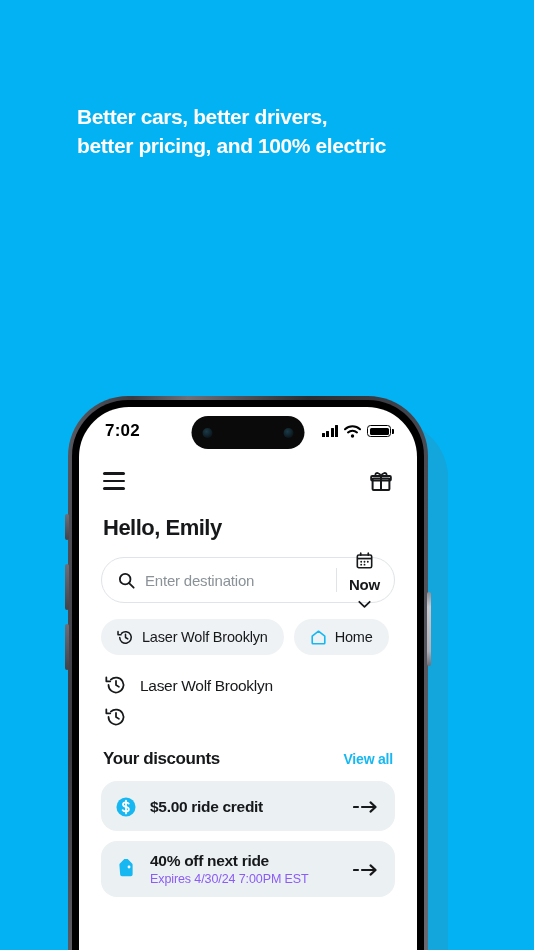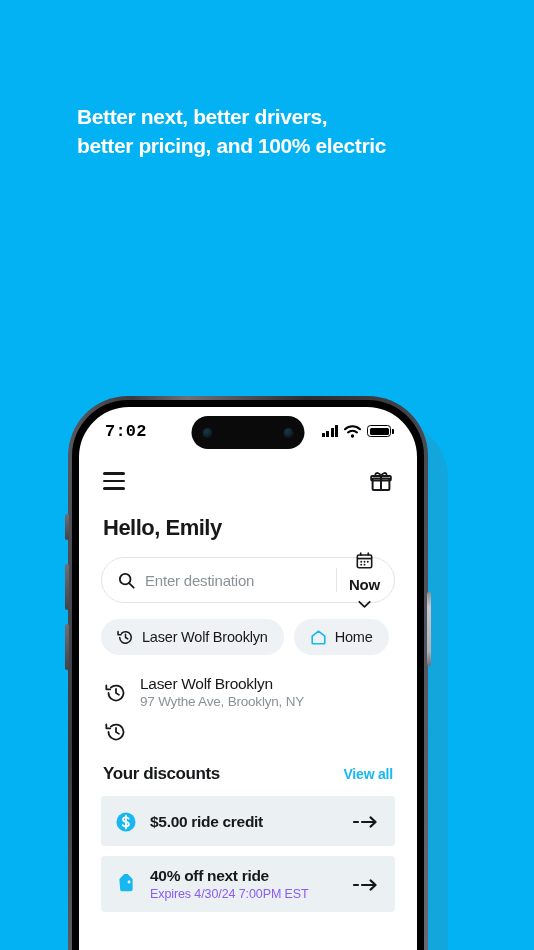--- a/index.html
+++ b/index.html
@@ -75,21 +75,20 @@
   .btn-voldn { left: -3px; top: 228px; width: 4px; height: 46px; }
   .btn-power { right: -3px; top: 196px; width: 4px; height: 74px;
                background: linear-gradient(180deg,#8c8d95,#c9cad0 20%,#b0b1b8 80%,#6d6e77); }
 
   
   .statusbar {
     position: relative;
     height: 48px;
     display: flex; align-items: center;
     padding: 0 26px;
-    font-family: Liberation Mono, monospace;
   }
   .status-time {
     font-size: 17px; font-weight: bold; color: #000;
     letter-spacing: 0.2px;
     width: 86px;
   }
   .island {
     position: absolute; left: 50%; top: 9px;
     transform: translateX(-50%);
     width: 113px; height: 33px;
@@ -194,39 +193,39 @@
   
   .sec-head {
     display: flex; align-items: baseline; justify-content: space-between;
     padding: 16px 24px 0 24px;
   }
   .sec-title { font-size: 17px; font-weight: bold; color: #16181a; letter-spacing: -0.4px; }
   .sec-link { font-size: 14px; color: #17B8F2; font-weight: bold; letter-spacing: -0.2px; cursor: pointer; }
 
   .disc-list { padding: 12px 22px 0 22px; display: flex; flex-direction: column; gap: 10px; }
   .disc-card {
-    background: #ebf0f3; border-radius: 4px;
+    background: #ebf0f3; border-radius: 16px;
     min-height: 50px;
     display: flex; align-items: center; gap: 13px;
     padding: 10px 16px 9px 14px; cursor: pointer;
   }
   .disc-body { flex: 1; min-width: 0; }
   .disc-title {
     font-size: 15.5px; font-weight: bold; color: #16181a;
     letter-spacing: -0.3px; line-height: 20px;
   }
   .disc-sub { font-size: 12.5px; color: #8b5cf6; letter-spacing: -0.1px; line-height: 17px; }
   .disc-arrow { width: 26px; height: 14px; flex: none; }
 </style>
 </head>
 <body>
 
 <div class="hero">
   <div class="hero-sub">
-    <span class="ln">Better next, better drivers,</span>
+    <span class="ln">Better cars, better drivers,</span>
     <span class="ln">better pricing, and 100% electric</span>
   </div>
 </div>
 
 <div class="phone-shadow"></div>
 
 <div class="phone">
   <div class="btn-side btn-mute"></div>
   <div class="btn-side btn-volup"></div>
   <div class="btn-side btn-voldn"></div>
@@ -325,21 +324,20 @@
 
       <div class="recents">
         <div class="recent-row">
           <svg width="22" height="22" viewBox="0 0 20 20">
             <path d="M3.2 10a6.8 6.8 0 1 0 2.1-4.9" fill="none" stroke="#16181a" stroke-width="1.6" stroke-linecap="round"></path>
             <path d="M1.2 3.1v3.6h3.6" fill="none" stroke="#16181a" stroke-width="1.6" stroke-linecap="round" stroke-linejoin="round"></path>
             <path d="M10 6.3V10l2.7 1.7" fill="none" stroke="#16181a" stroke-width="1.6" stroke-linecap="round" stroke-linejoin="round"></path>
           </svg>
           <div class="recent-text">
             <div class="recent-name">Laser Wolf Brooklyn</div>
-            <div class="recent-addr">97 Wythe Ave, Brooklyn, NY</div>
           </div>
         </div>
         <div class="recent-row">
           <svg width="22" height="22" viewBox="0 0 20 20">
             <path d="M3.2 10a6.8 6.8 0 1 0 2.1-4.9" fill="none" stroke="#16181a" stroke-width="1.6" stroke-linecap="round"></path>
             <path d="M1.2 3.1v3.6h3.6" fill="none" stroke="#16181a" stroke-width="1.6" stroke-linecap="round" stroke-linejoin="round"></path>
             <path d="M10 6.3V10l2.7 1.7" fill="none" stroke="#16181a" stroke-width="1.6" stroke-linecap="round" stroke-linejoin="round"></path>
           </svg>
         </div>
       </div>

